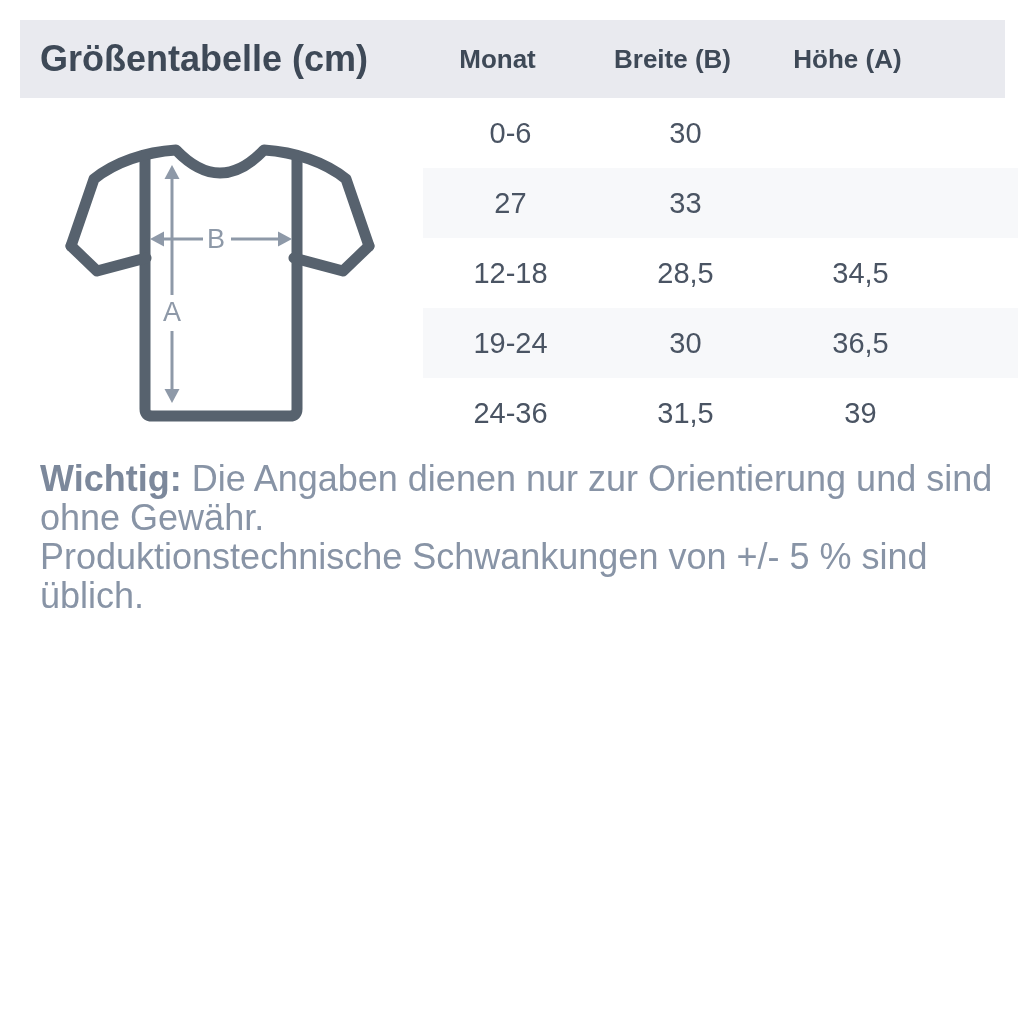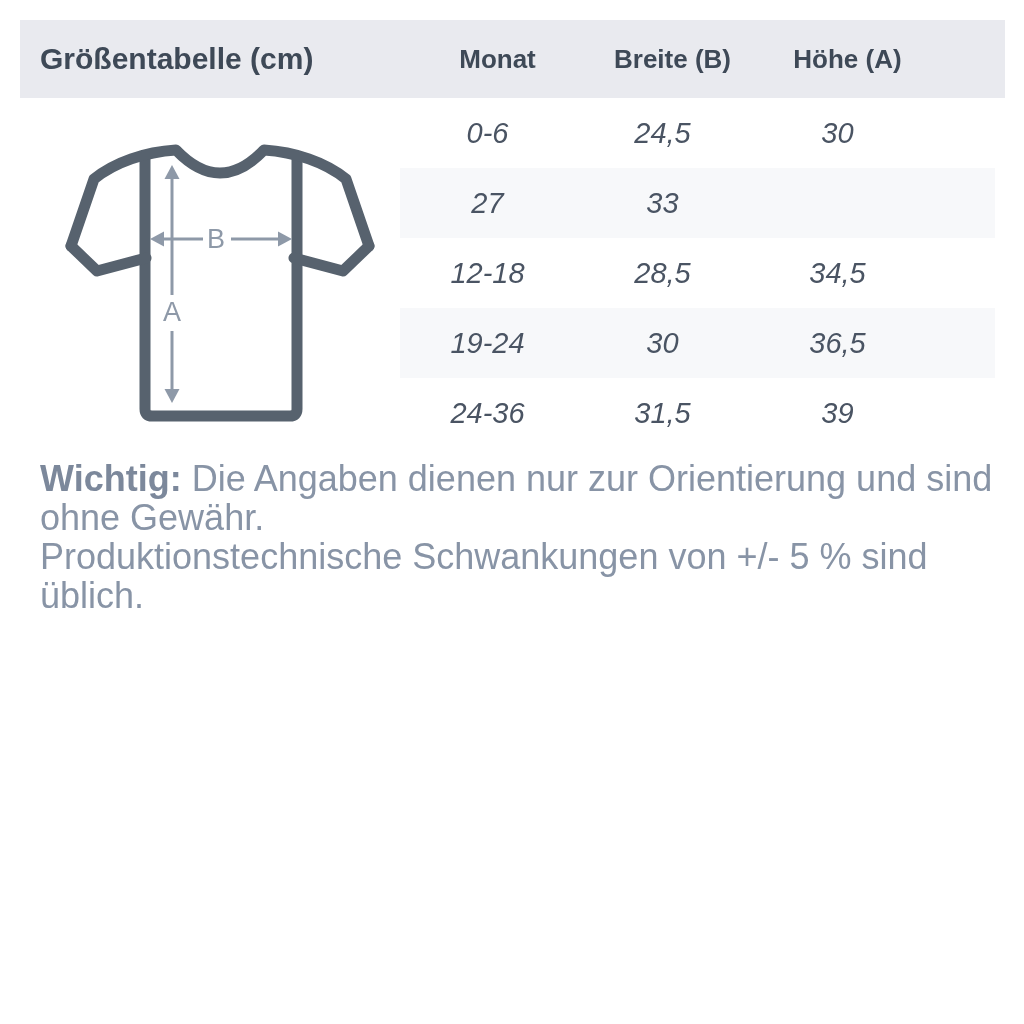--- a/index.html
+++ b/index.html
@@ -14,40 +14,39 @@
 
   
   .header-bar {
     position: absolute; left: 20px; top: 20px;
     width: 985px; height: 78px;
     background: #e9eaef;
   }
   .header-title {
     position: absolute; left: 20px; top: 0;
     height: 78px; line-height: 78px;
-    font-size: 30px; font-weight: bold; color: #3e4957;
+    font-size: 36px; font-weight: bold; color: #3e4957;
     white-space: nowrap;
   }
   .header-cols {
     position: absolute; left: 390px; top: 0;
     width: 525px; height: 78px;
     display: flex;
   }
   .header-col {
     width: 175px; height: 78px; line-height: 78px;
     text-align: center;
     font-size: 26px; font-weight: bold; color: #3e4957;
     white-space: nowrap;
   }
 
   
   .rows {
-    position: absolute; left: 400px; top: 98px;
+    position: absolute; left: 423px; top: 98px;
     width: 595px;
-    font-style: italic;
   }
   .row {
     width: 525px; height: 70px;
     padding-right: 70px;
     display: flex;
   }
   .row.striped { background: #f7f8fa; }
   .cell {
     width: 175px; height: 70px; line-height: 70px;
     text-align: center;
@@ -113,21 +112,20 @@
       <path d="M 150,239 L 164,231.5 L 164,246.5 Z"></path>
       <path d="M 292,239 L 278,231.5 L 278,246.5 Z"></path>
     </g>
     <text x="172" y="321" text-anchor="middle" font-size="27" fill="#8e99a8" font-family="Liberation Sans, DejaVu Sans, sans-serif">A</text>
     <text x="216" y="248" text-anchor="middle" font-size="27" fill="#8e99a8" font-family="Liberation Sans, DejaVu Sans, sans-serif">B</text>
   </svg>
 
   <div class="rows">
     <div class="row">
       <div class="cell">0-6</div>
-      <div class="cell">24,5</div>
       <div class="cell">30</div>
     </div>
     <div class="row striped">
       <div class="cell">27</div>
       <div class="cell">33</div>
     </div>
     <div class="row">
       <div class="cell">12-18</div>
       <div class="cell">28,5</div>
       <div class="cell">34,5</div>

